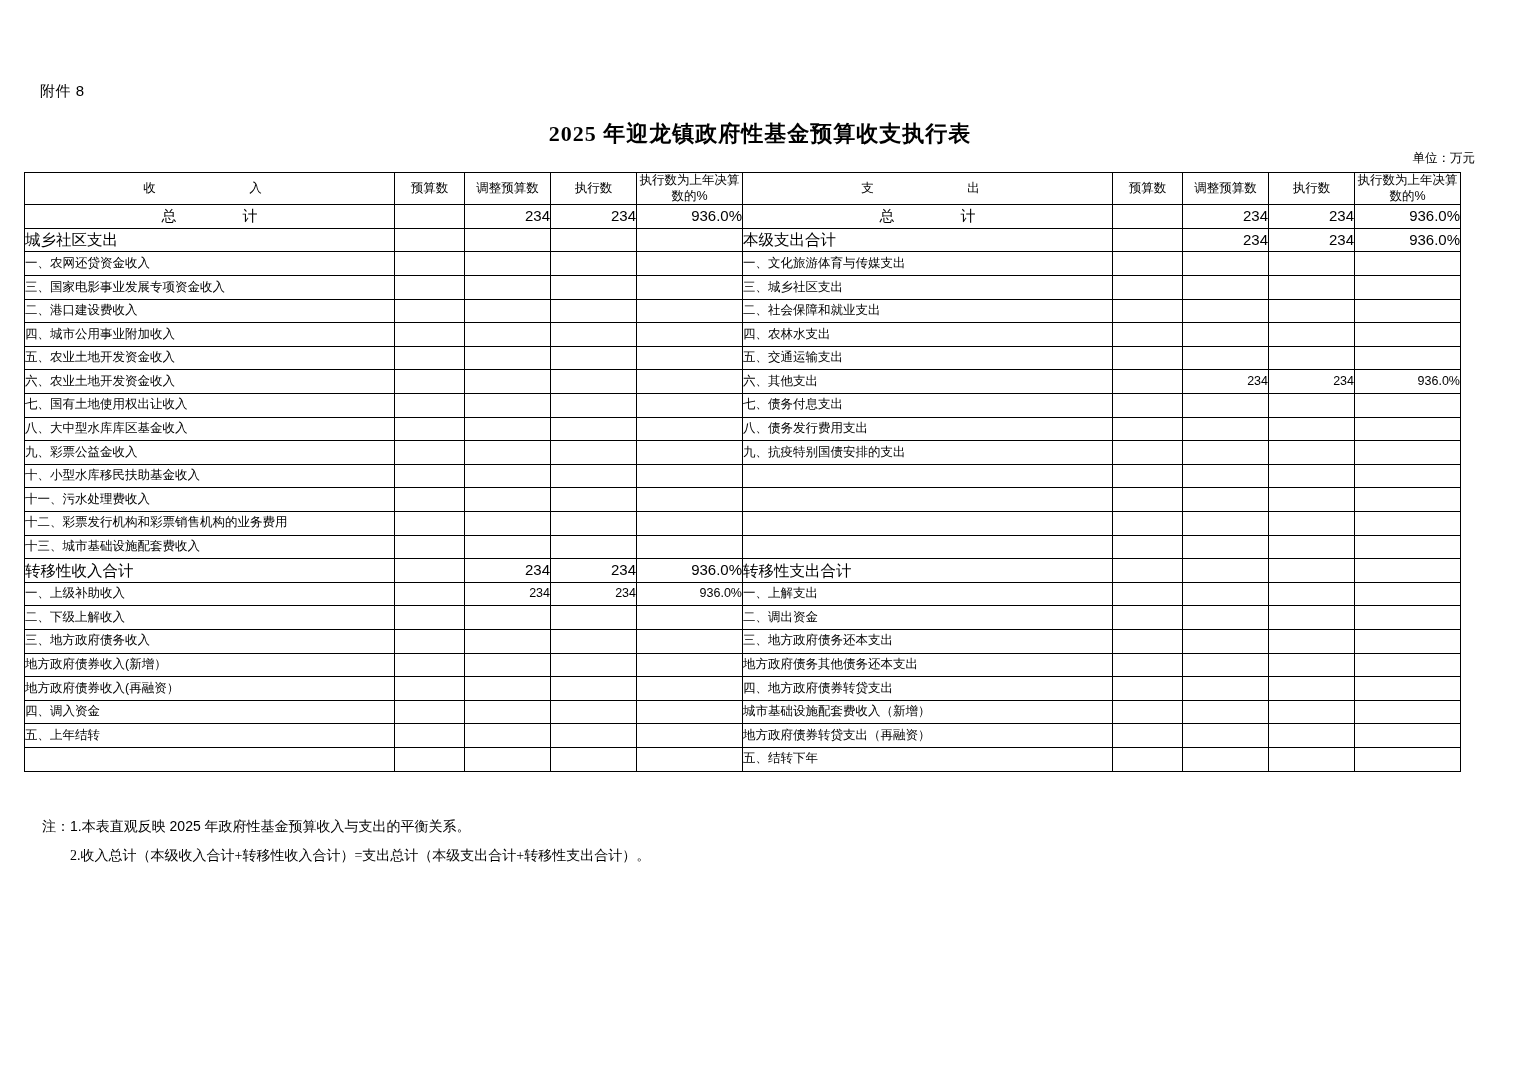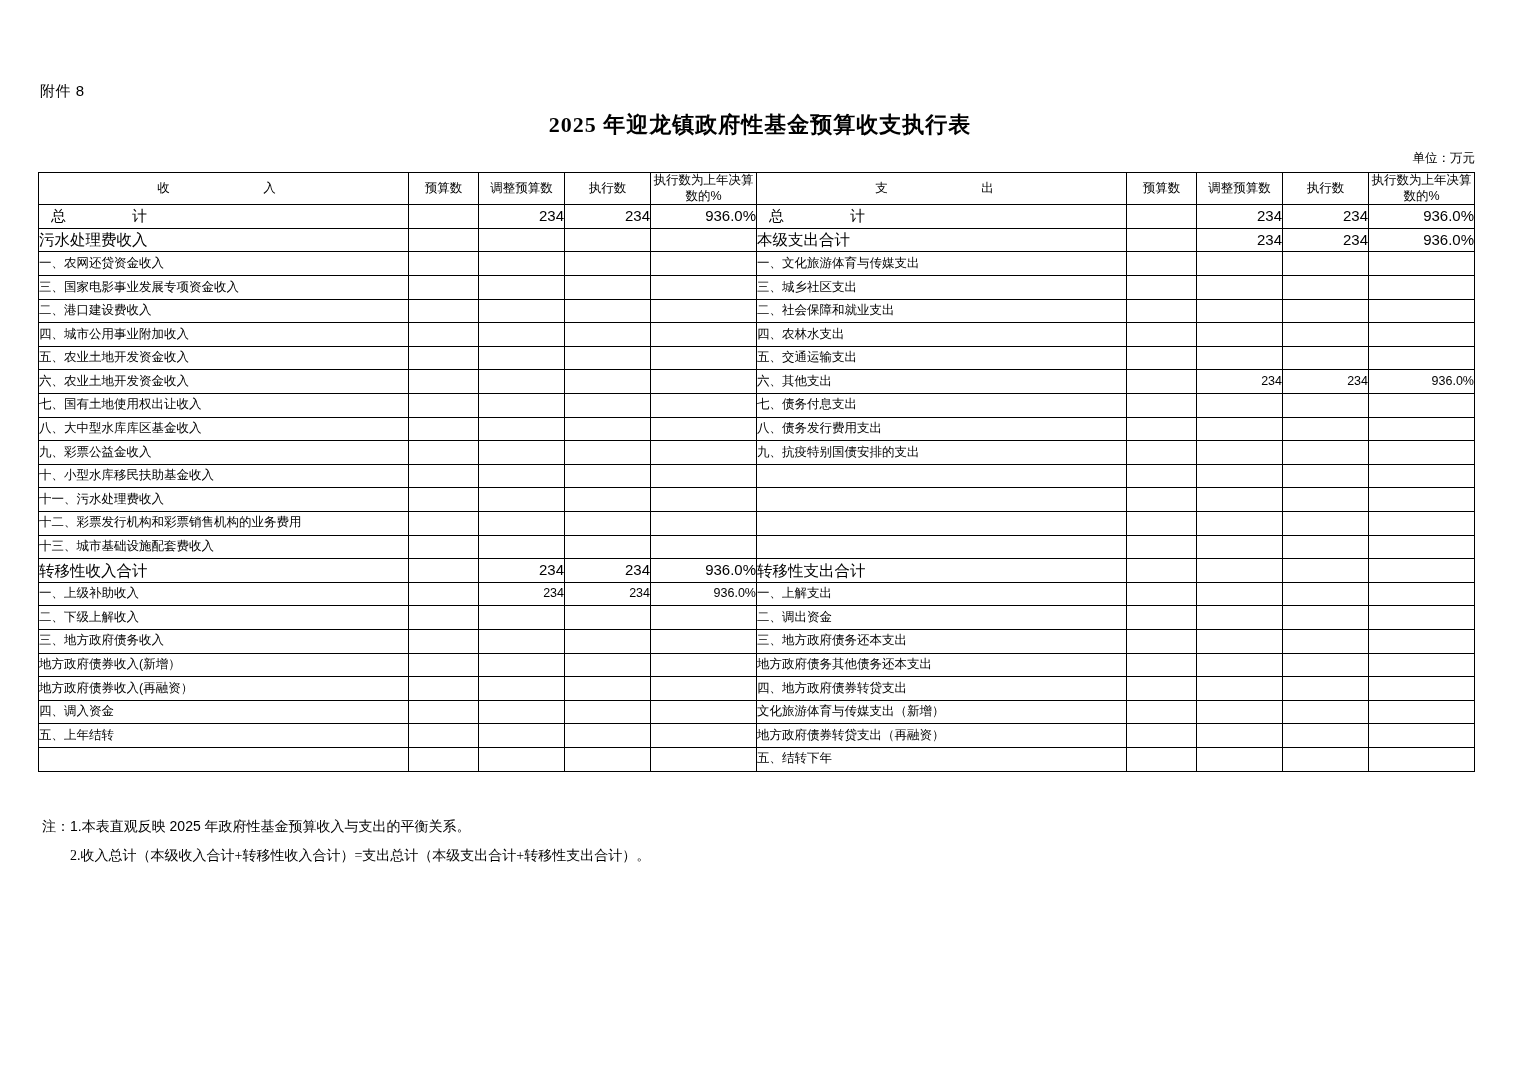--- a/index.html
+++ b/index.html
@@ -26,38 +26,38 @@
     position: absolute;
     left: 40px;
     top: 82px;
     font-family: "Liberation Sans", sans-serif;
     font-size: 15px;
     letter-spacing: 0.5px;
   }
   .doc-title {
     position: absolute;
     left: 0;
-    top: 110px;
+    top: 119px;
     width: 1520px;
     text-align: center;
     font-size: 22px;
     font-weight: bold;
     letter-spacing: 1px;
     font-family: "Liberation Serif", serif;
   }
   .unit-label {
     position: absolute;
     right: 45px;
     top: 150px;
     font-size: 12.5px;
     font-family: "Liberation Sans", sans-serif;
   }
   table.budget {
     position: absolute;
-    left: 38px;
+    left: 24px;
     top: 172px;
     width: 1436px;
     border-collapse: collapse;
     table-layout: fixed;
   }
   table.budget td, table.budget th {
     border: 1px solid #000000;
     padding: 0;
     font-weight: normal;
     vertical-align: middle;
@@ -86,20 +86,21 @@
   }
   .lbl-indent {
     text-align: left;
     padding-left: 28px;
   }
   .total-row td {
     font-size: 14px;
     height: 25px;
   }
   .total-row .tc {
+    text-align: center;
     letter-spacing: 12px;
     padding-left: 12px;
     font-size: 15px;
   }
   .total-row .num {
     font-size: 15px;
   }
   .bold-row td {
     font-size: 15px;
     height: 25px;
@@ -177,21 +178,21 @@
           <td class="num">234</td>
           <td class="num">234</td>
           <td class="num">936.0%</td>
           <td class="tc">总　　计</td>
           <td class="num"></td>
           <td class="num">234</td>
           <td class="num">234</td>
           <td class="num">936.0%</td>
         </tr>
         <tr class="bold-row">
-          <td class="lbl">污水处理费收入</td>
+          <td class="lbl">城乡社区支出</td>
           <td class="num"></td>
           <td class="num"></td>
           <td class="num"></td>
           <td class="num"></td>
           <td class="lbl">本级支出合计</td>
           <td class="num"></td>
           <td class="num">234</td>
           <td class="num">234</td>
           <td class="num">936.0%</td>
         </tr>
@@ -422,21 +423,21 @@
           <td class="num"></td>
           <td class="num"></td>
           <td class="num"></td>
         </tr>
         <tr>
           <td class="lbl">四、调入资金</td>
           <td class="num"></td>
           <td class="num"></td>
           <td class="num"></td>
           <td class="num"></td>
-          <td class="lbl-indent">文化旅游体育与传媒支出（新增）</td>
+          <td class="lbl-indent">城市基础设施配套费收入（新增）</td>
           <td class="num"></td>
           <td class="num"></td>
           <td class="num"></td>
           <td class="num"></td>
         </tr>
         <tr>
           <td class="lbl">五、上年结转</td>
           <td class="num"></td>
           <td class="num"></td>
           <td class="num"></td>

